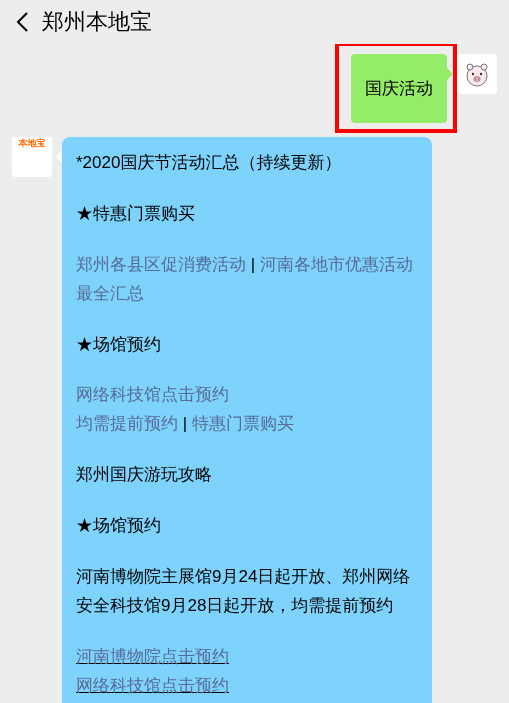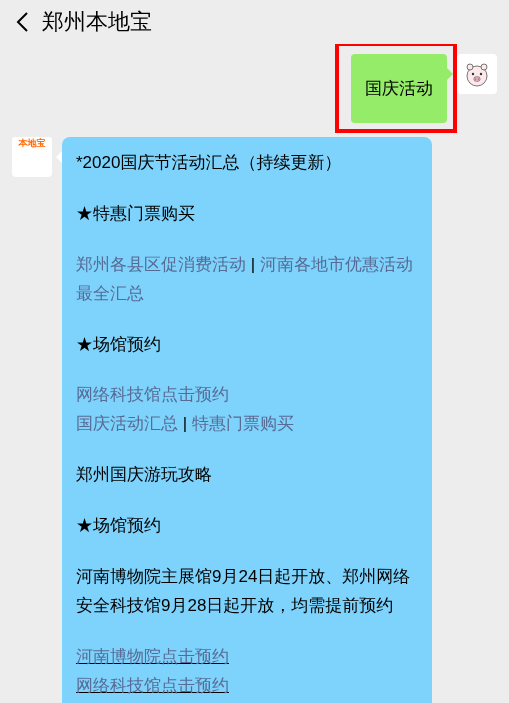--- a/index.html
+++ b/index.html
@@ -217,21 +217,21 @@
       <div class="msg-block">
         <span class="link">郑州各县区促消费活动</span><span class="sep"> | </span><span class="link">河南各地市优惠活动最全汇总</span>
       </div>
 
       <div class="msg-block">
         <div class="msg-line">★场馆预约</div>
       </div>
 
       <div class="msg-block">
         <div class="msg-line"><span class="link">网络科技馆点击预约</span></div>
-        <div class="msg-line"><span class="link">国庆活动汇总</span><span class="sep"> | </span><span class="link">特惠门票购买</span></div>
+        <div class="msg-line"><span class="link">均需提前预约</span><span class="sep"> | </span><span class="link">特惠门票购买</span></div>
       </div>
 
       <div class="msg-block">
         <div class="msg-line">郑州国庆游玩攻略</div>
       </div>
 
       <div class="msg-block">
         <div class="msg-line">★场馆预约</div>
       </div>
 

